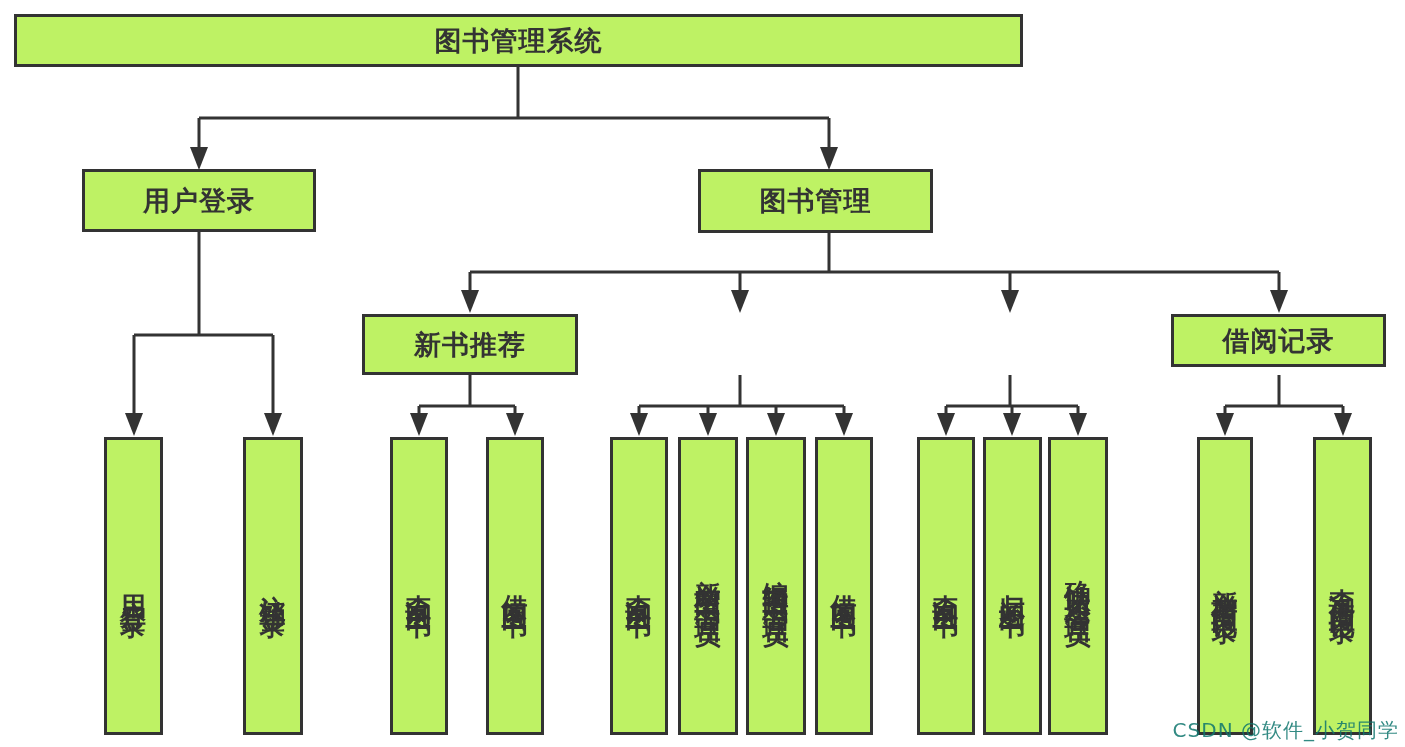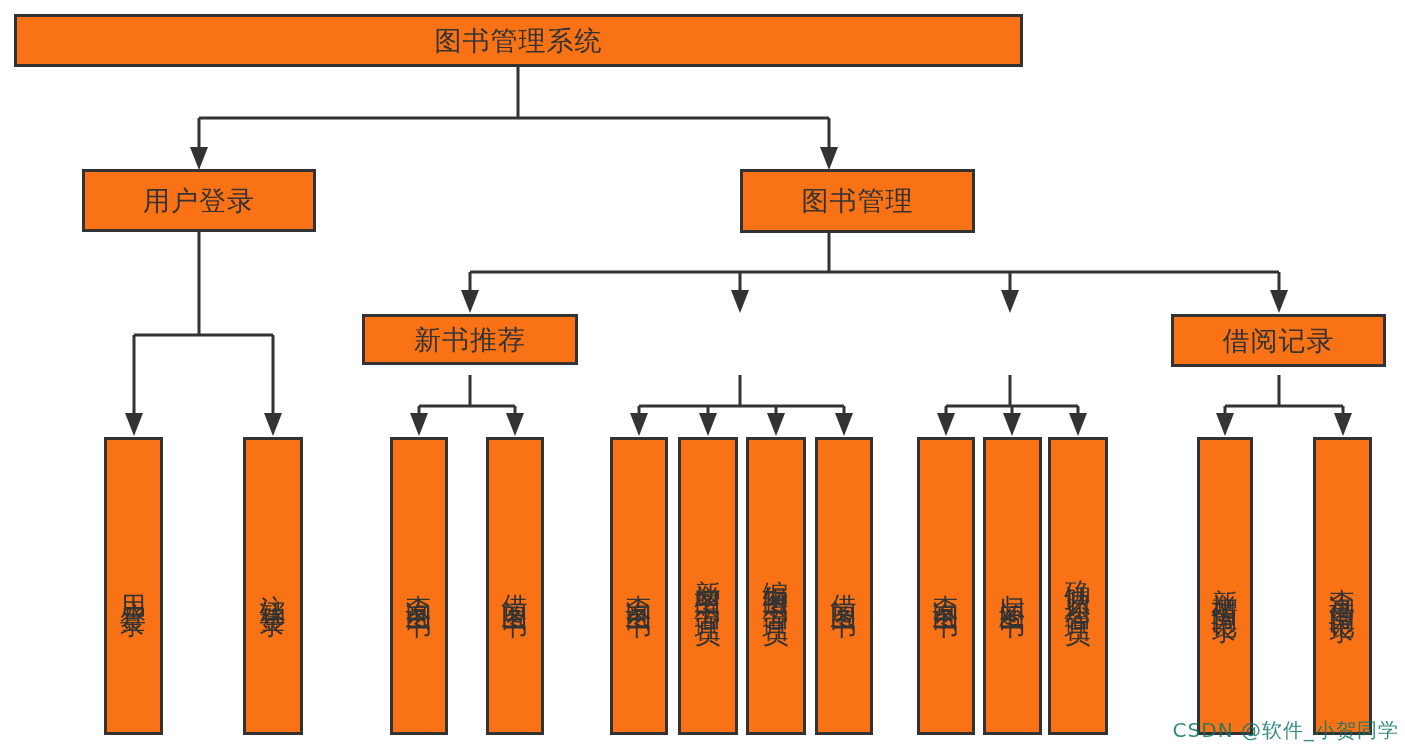--- a/index.html
+++ b/index.html
@@ -14,25 +14,26 @@
   }
   svg.connectors {
     position: absolute;
     left: 0; top: 0;
     width: 1405px; height: 747px;
   }
   .node {
     position: absolute;
     box-sizing: border-box;
     border: 3px solid #333333;
-    background: #f97316;
+    background: #bef264;
     display: flex;
     align-items: center;
     justify-content: center;
     color: #333333;
+    font-weight: bold;
   }
   .hnode { font-size: 27px; letter-spacing: 1px; }
   .leaf  { font-size: 26px; }
   .leaf .vtext {
     writing-mode: vertical-rl;
     text-orientation: mixed;
     letter-spacing: 6px;
     line-height: 1;
     white-space: nowrap;
   }
@@ -81,23 +82,23 @@
       <polygon points="1003,413 1021,413 1012,436"></polygon>
       <polygon points="1069,413 1087,413 1078,436"></polygon>
       <polygon points="1216,413 1234,413 1225,436"></polygon>
       <polygon points="1334,413 1352,413 1343,436"></polygon>
     </g>
   </svg>
 
   <div class="node hnode" style="left:14px; top:14px; width:1009px; height:53px;">图书管理系统</div>
 
   <div class="node hnode" style="left:82px; top:169px; width:234px; height:63px;">用户登录</div>
-  <div class="node hnode" style="left:740px; top:169px; width:235px; height:64px;">图书管理</div>
+  <div class="node hnode" style="left:698px; top:169px; width:235px; height:64px;">图书管理</div>
 
-  <div class="node hnode" style="left:362px; top:314px; width:216px; height:51px;">新书推荐</div>
+  <div class="node hnode" style="left:362px; top:314px; width:216px; height:61px;">新书推荐</div>
   <div class="node hnode" style="left:1171px; top:314px; width:215px; height:53px;">借阅记录</div>
 
   <div class="node leaf" style="left:104px; top:437px; width:59px; height:298px;">
     <span class="vtext">用户登录</span>
   </div>
   <div class="node leaf" style="left:243px; top:437px; width:60px; height:298px;">
     <span class="vtext">注销登录</span>
   </div>
 
   <div class="node leaf" style="left:390px; top:437px; width:58px; height:298px;">

